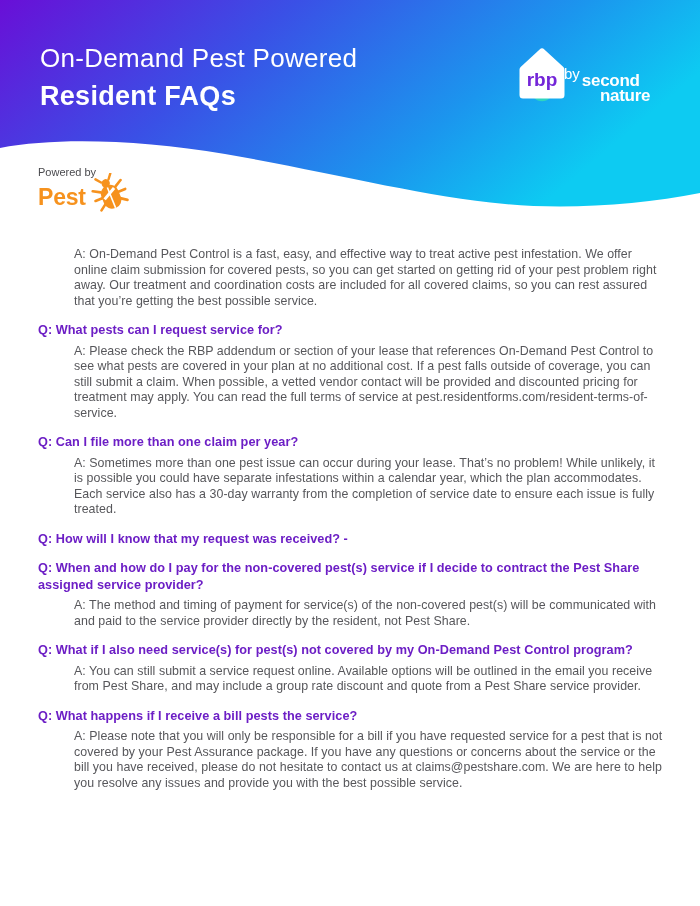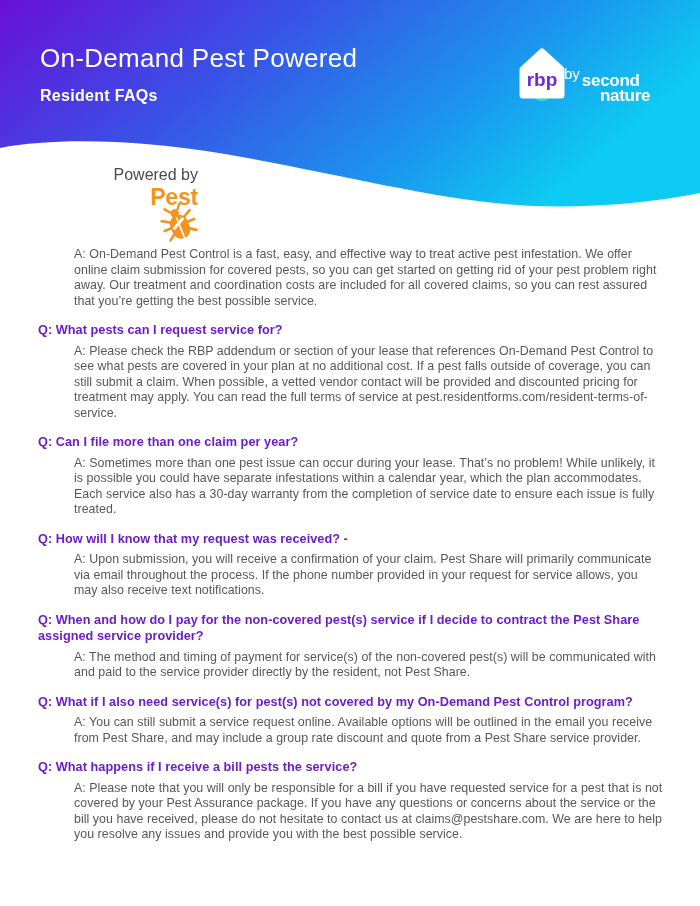--- a/index.html
+++ b/index.html
@@ -12,32 +12,32 @@
     background: #ffffff;
     overflow: hidden;
     margin: 0 auto;
   }
 
   
   .hero { position: absolute; top: 0; left: 0; width: 700px; height: 212px; }
   .hero svg { display: block; }
   .hero-titles { position: absolute; top: 42px; left: 40px; color: #ffffff; }
   .hero-title-1 { font-size: 26px; font-weight: 400; letter-spacing: 0.3px; line-height: 32px; }
-  .hero-title-2 { font-size: 16px; font-weight: 700; letter-spacing: 0.3px; line-height: 32px; margin-top: 6px; }
+  .hero-title-2 { font-size: 27px; font-weight: 700; letter-spacing: 0.3px; line-height: 32px; margin-top: 6px; }
 
   .rbp-logo { position: absolute; top: 44px; left: 512px; }
   .byline { position: absolute; top: 66px; left: 564px; color: #ffffff; line-height: 15px; }
   .byline .by { font-size: 15px; font-weight: 400; vertical-align: 7px; margin-right: 2px; }
   .byline .word { font-size: 17px; font-weight: 700; letter-spacing: -0.3px; }
   .byline .line2 { margin-left: 36px; }
 
   
   .powered { position: absolute; top: 166px; left: 38px; width: 160px; }
-  .powered-label { font-size: 16px; color: #4a4a4e; font-weight: 400; margin-bottom: 1px; text-align: right; }
-  .brand-row { display: flex; align-items: flex-end; flex-direction: column; }
+  .powered-label { font-size: 11px; color: #4a4a4e; font-weight: 400; margin-bottom: 1px; }
+  .brand-row { display: flex; align-items: center; }
   .brand-word { color: #f6921e; font-weight: 800; font-size: 23px; line-height: 24px; letter-spacing: -0.2px; }
   .brand-line2 { margin-left: 30px; margin-top: -3px; }
   .brand-tm { font-size: 8px; vertical-align: 11px; font-weight: 700; }
   .bug { margin-left: 5px; margin-top: -6px; }
 
   
   .faq { position: absolute; top: 247px; left: 38px; width: 625px; }
   .faq-item { margin-bottom: 13px; }
   .faq-q {
     color: #6c1ec5;
@@ -130,21 +130,20 @@
     <div class="faq-item">
       <div class="faq-q">Q: Can I file more than one claim per year?</div>
       <div class="faq-a">A: Sometimes more than one pest issue can occur during your lease. That’s no problem! While unlikely, it is possible you could have separate infestations within a calendar year, which the plan accommodates. Each service also has a 30-day warranty from the completion of service date to ensure each issue is fully treated.</div>
     </div>
 
     <div class="faq-item">
     </div>
 
     <div class="faq-item">
       <div class="faq-q">Q: How will I know that my request was received? -</div>
-      <div class="faq-a">A: Upon submission, you will receive a confirmation of your claim. Pest Share will primarily communicate via email throughout the process. If the phone number provided in your request for service allows, you may also receive text notifications.</div>
     </div>
 
     <div class="faq-item">
       <div class="faq-q">Q: When and how do I pay for the non-covered pest(s) service if I decide to contract the Pest Share assigned service provider?</div>
       <div class="faq-a">A: The method and timing of payment for service(s) of the non-covered pest(s) will be communicated with and paid to the service provider directly by the resident, not Pest Share.</div>
     </div>
 
     <div class="faq-item">
       <div class="faq-q">Q: What if I also need service(s) for pest(s) not covered by my On-Demand Pest Control program?</div>
       <div class="faq-a">A: You can still submit a service request online. Available options will be outlined in the email you receive from Pest Share, and may include a group rate discount and quote from a Pest Share service provider.</div>

